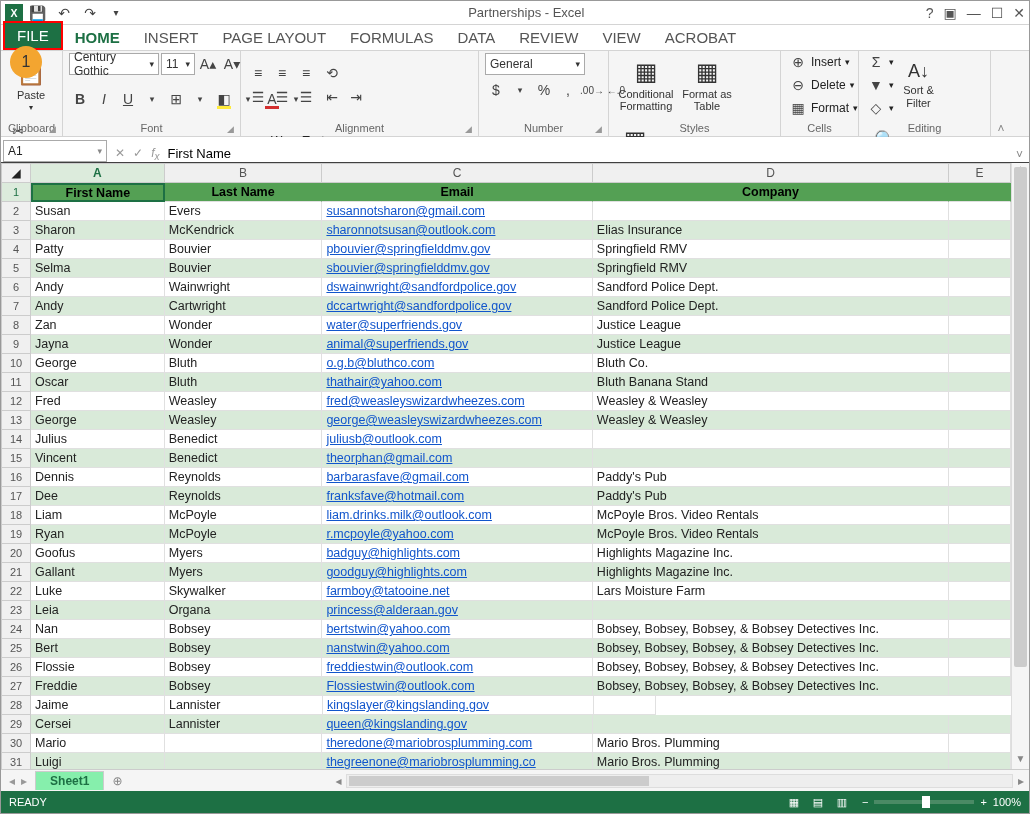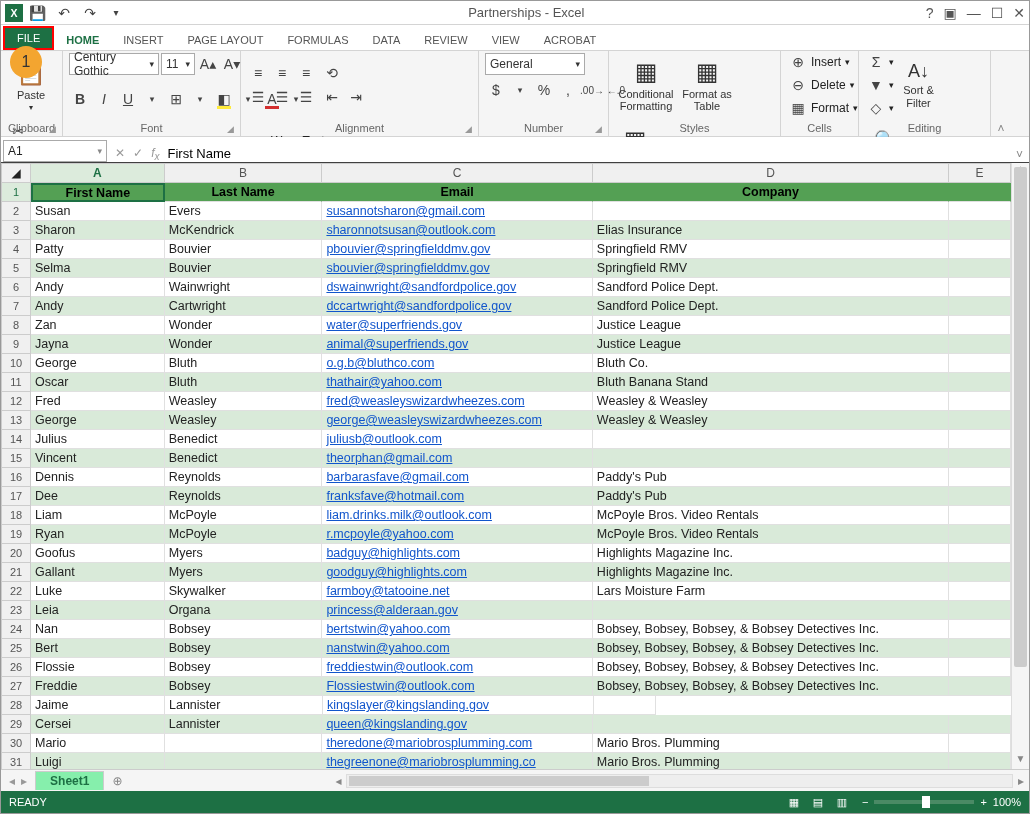--- a/index.html
+++ b/index.html
@@ -3,21 +3,21 @@
 <meta charset="utf-8">
 <style>
   * { box-sizing: border-box; margin: 0; padding: 0; }
   body { font-family: "Segoe UI", Tahoma, sans-serif; font-size: 12px; background: #fff; width: 1030px; height: 814px; overflow: hidden; color: #222; position:relative;}
   .window { display:flex; flex-direction:column; height:100%; border:1px solid #999; }
   .titlebar { height: 24px; background: #fff; display:flex; align-items:center; padding:0 4px; border-bottom:1px solid #d4d4d4;}
   .titlebar .qat { display:flex; gap:4px; align-items:center;}
   .titlebar .title { flex:1; text-align:center; color:#555; font-size:13px;}
   .titlebar .winbtns { display:flex; gap:10px; color:#555; font-size:14px;}
   .tabs { height: 26px; background:#fff; display:flex; align-items:flex-end; padding-left:2px; border-bottom:1px solid #d4d4d4;}
-  .tab { padding:4px 12px; font-size:11px; color:#555; cursor:pointer;}
+  .tab { padding:4px 12px; font-size:15px; color:#555; cursor:pointer;}
   .tab.file { background:#1d7044; color:#fff; border:2px solid red; position:relative;}
   .tab.active { color:#1d7044; font-weight:600;margin-top:21px;}
   .marker { position:absolute; left:10px; top:46px; width:32px; height:32px; border-radius:50%; background:#f3a530; color:#333; display:flex; align-items:center; justify-content:center; font-size:16px; z-index:10;}
   .ribbon { height: 86px; background:#f5f5f5; display:flex; border-bottom:1px solid #d4d4d4;}
   .rgroup { border-right:1px solid #d4d4d4; padding:2px 6px 0 6px; display:flex; flex-direction:column; justify-content:space-between;}
   .rgroup .controls { display:flex; gap:4px; align-items:flex-start; height:66px; flex-wrap:wrap;}
   .rgroup .glabel { text-align:center; font-size:11px; color:#666; padding-bottom:2px; position:relative;}
   .rgroup .glabel .launcher { position:absolute; right:0; bottom:2px; font-size:9px; color:#999;}
   .btn-large { display:flex; flex-direction:column; align-items:center; justify-content:center; width:48px; height:64px; font-size:11px; color:#333; gap:2px; cursor:pointer;}
   .btn-large .ico { font-size:24px;}

